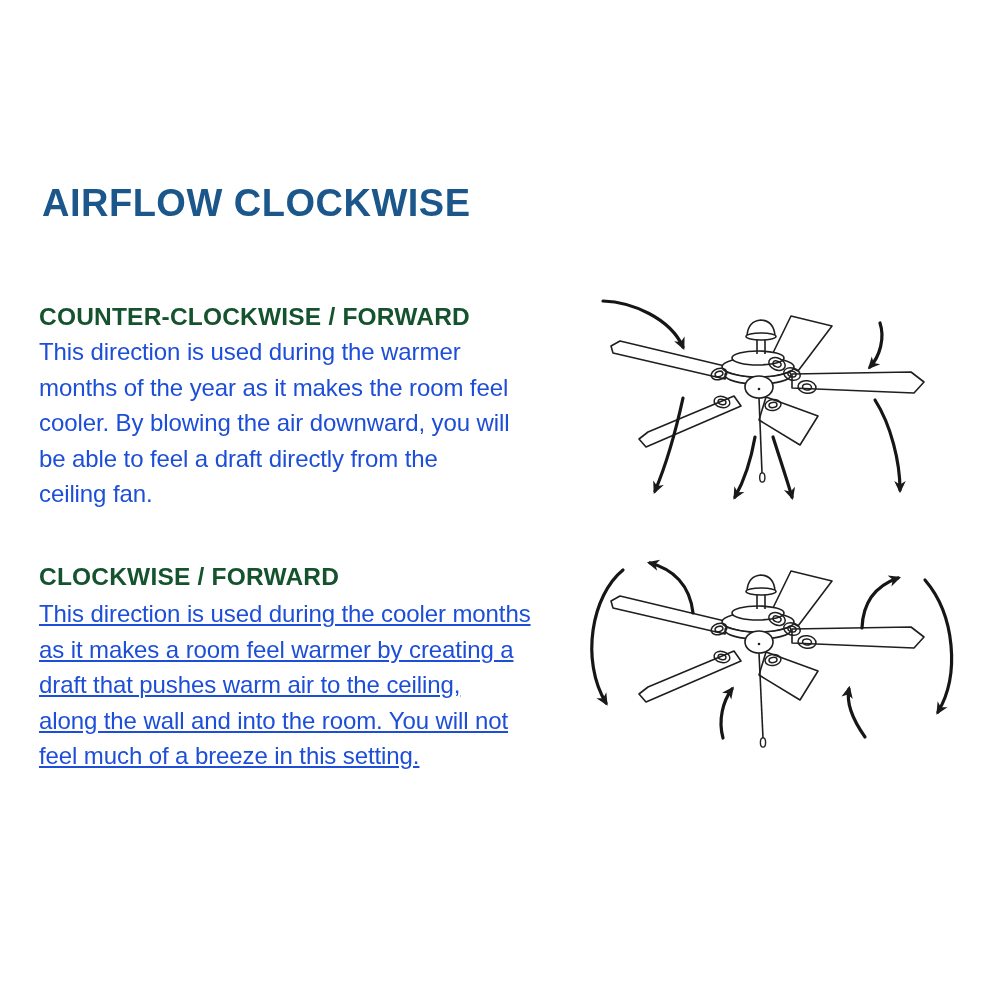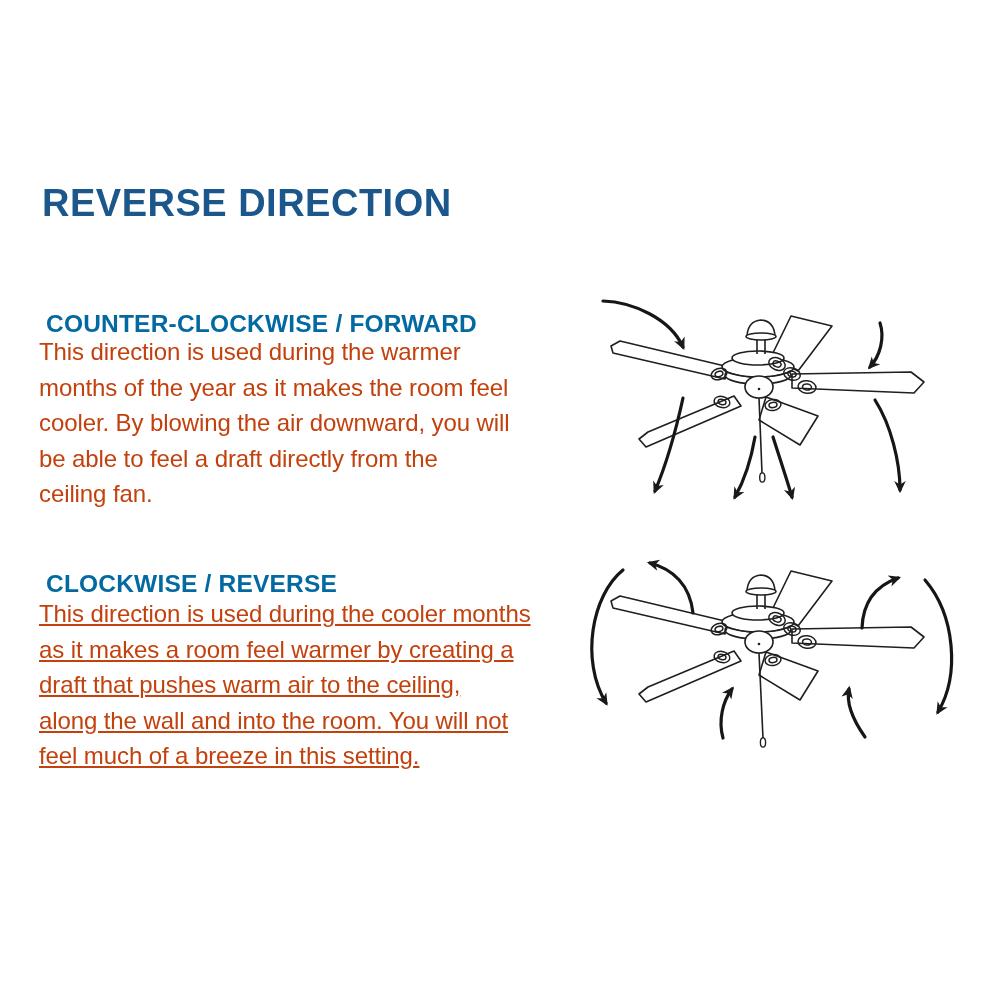--- a/index.html
+++ b/index.html
@@ -17,62 +17,62 @@
     top: 181px;
     margin: 0;
     font-size: 38px;
     line-height: 44px;
     font-weight: 800;
     letter-spacing: 0.5px;
     color: #1b578b;
   }
   .sec-heading {
     position: absolute;
-    margin: 7px;
+    margin: 0;
     font-size: 24.5px;
     line-height: 30px;
     font-weight: 600;
     letter-spacing: 0.2px;
-    color: #0369a1;
+    color: #14532d;
   }
   .sec-body {
     position: absolute;
     margin: 0;
     font-size: 24px;
     line-height: 35.5px;
     letter-spacing: -0.1px;
-    color: #c2410c;
+    color: #1d4ed8;
     white-space: pre-line;
   }
   #heading-1 { left: 39px; top: 302px; }
   #body-1    { left: 39px; top: 334px; }
   #heading-2 { left: 39px; top: 562px; }
   #body-2    { left: 39px; top: 596px; text-decoration: underline; }
   .illus {
     position: absolute;
     overflow: visible;
   }
   #illus-1 { left: 570px; top: 290px; }
   #illus-2 { left: 570px; top: 545px; }
 </style>
 </head>
 <body>
 
 <div class="canvas">
 
-  <h1 class="title">REVERSE DIRECTION</h1>
+  <h1 class="title">AIRFLOW CLOCKWISE</h1>
 
   <h2 class="sec-heading" id="heading-1">COUNTER-CLOCKWISE / FORWARD</h2>
   <p class="sec-body" id="body-1">This direction is used during the warmer
 months of the year as it makes the room feel
 cooler. By blowing the air downward, you will
 be able to feel a draft directly from the
 ceiling fan.</p>
 
-  <h2 class="sec-heading" id="heading-2">CLOCKWISE / REVERSE</h2>
+  <h2 class="sec-heading" id="heading-2">CLOCKWISE / FORWARD</h2>
   <p class="sec-body" id="body-2">This direction is used during the cooler months
 as it makes a room feel warmer by creating a
 draft that pushes warm air to the ceiling,
 along the wall and into the room. You will not
 feel much of a breeze in this setting.</p>
 
   <svg id="illus-1" class="illus" width="420" height="230" viewBox="0 0 420 230">
     <defs>
       <marker id="ah" markerWidth="4" markerHeight="4" viewBox="0 0 10 10" refX="7.5" refY="5" orient="auto-start-reverse">
         <path d="M0.5,0.5 L10,5 L0.5,9.5 L3.2,5 Z" fill="#1a1a1a"></path>

